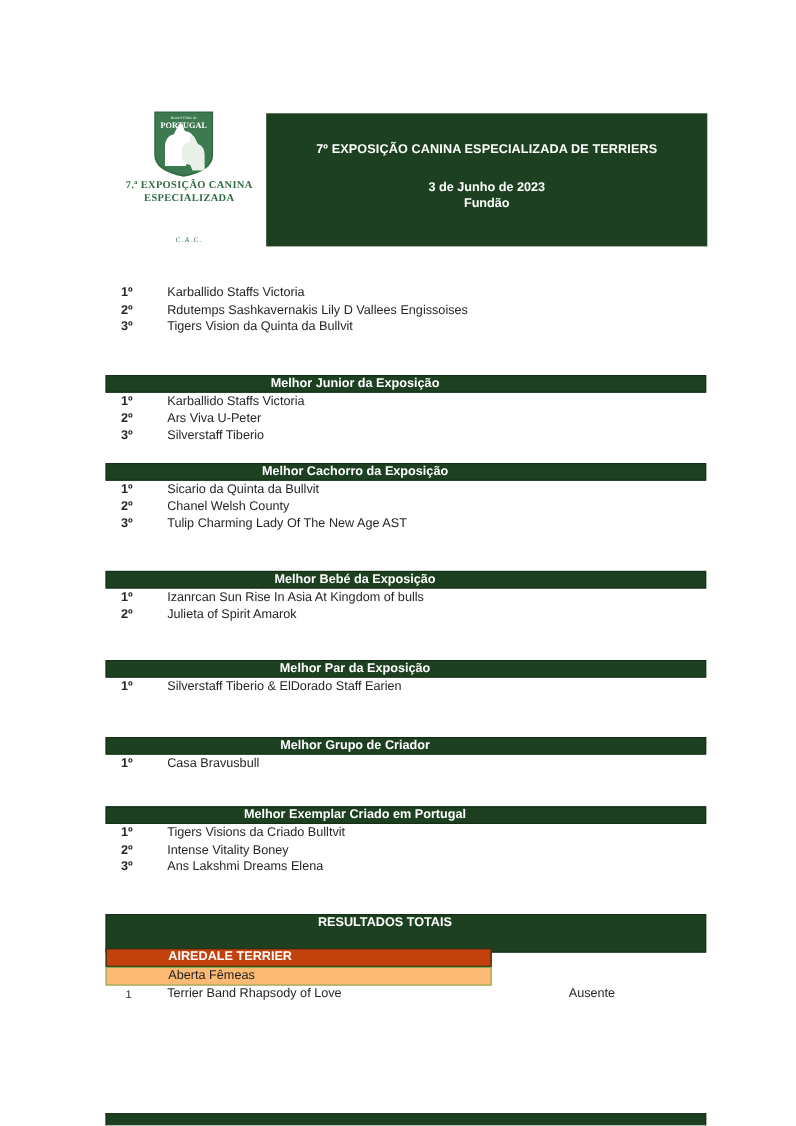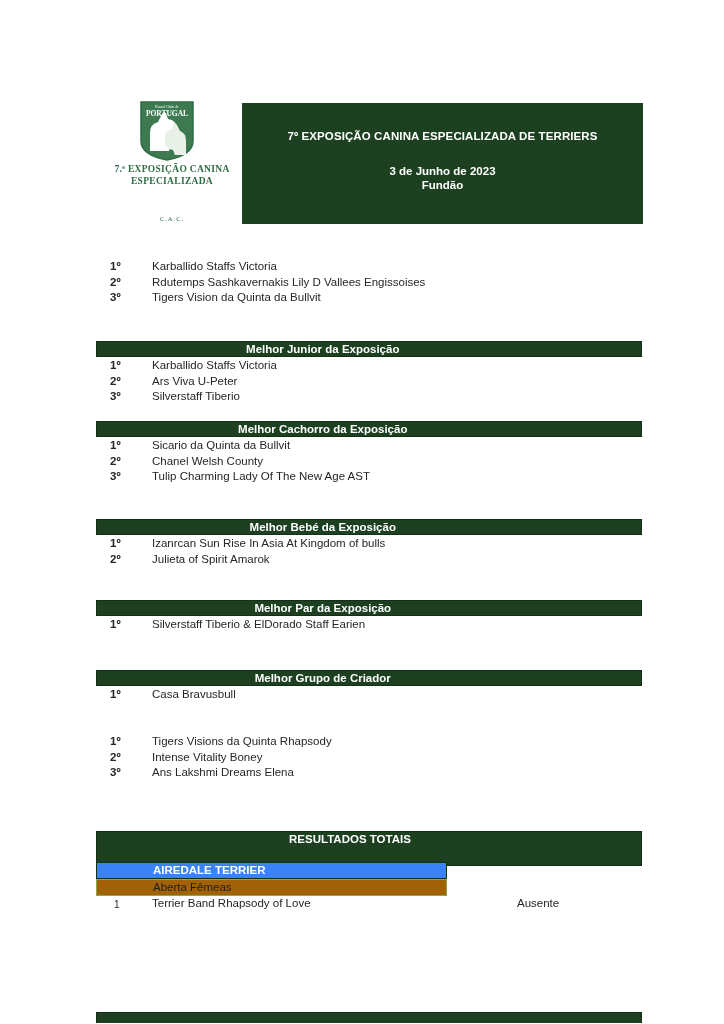--- a/index.html
+++ b/index.html
@@ -47,24 +47,24 @@
   .row { position:relative; height:15.5px; }
   .rank { position:absolute; left:14px; top:0; font-size:11.5px; font-weight:bold; }
   .dog  { position:absolute; left:56px; top:0; font-size:11.5px; white-space:nowrap; }
 
   
   .res-bar { position:absolute; left:96px; top:831px; width:546px; height:35px;
     background:#1c4020; border:1px solid #142e17; }
   .res-bar .res-title { display:block; width:93%; text-align:center; color:#fff;
     font-size:11.5px; font-weight:bold; line-height:15px; }
   .breed-bar { position:absolute; left:96px; top:862px; width:351px; height:17px;
-    background:#3b82f6; border:1px solid #142e17; color:#ffffff;
+    background:#c2410c; border:1px solid #142e17; color:#ffffff;
     font-size:11.5px; font-weight:600; line-height:15px; padding-left:56px; white-space:nowrap; }
   .class-bar { position:absolute; left:96px; top:879px; width:351px; height:17px;
-    background:#a16207; border:1px solid #8aa94f; color:#1f1f1f;
+    background:#fdba74; border:1px solid #8aa94f; color:#1f1f1f;
     font-size:11.5px; line-height:15px; padding-left:56px; white-space:nowrap; }
   .result-row { position:absolute; left:96px; top:897px; width:546px; height:15.5px; }
   .result-row .num { position:absolute; left:18px; top:2px; font-size:10px; }
   .result-row .dog { left:56px; }
   .result-row .status { position:absolute; left:421px; top:0; font-size:11.5px; }
 
   .clipped-bar { position:absolute; left:96px; top:1012px; width:546px; height:11px;
     background:#1c4020; border:1px solid #142e17; border-bottom:none; }
 </style>
 </head>
@@ -180,24 +180,27 @@
     </div>
     <div class="rows">
       <div class="row">
         <span class="rank">1º</span>
         <span class="dog">Casa Bravusbull</span>
       </div>
     </div>
   </div>
 
   <div class="section" style="top:733px">
-    <div class="rows">
-      <div class="row">
-        <span class="rank">1º</span>
-        <span class="dog">Tigers Visions da Quinta Rhapsody</span>
+    <div class="bar">
+      <span class="bar-title">Melhor Exemplar Criado em Portugal</span>
+    </div>
+    <div class="rows">
+      <div class="row">
+        <span class="rank">1º</span>
+        <span class="dog">Tigers Visions da Criado Bulltvit</span>
       </div>
       <div class="row">
         <span class="rank">2º</span>
         <span class="dog">Intense Vitality Boney</span>
       </div>
       <div class="row">
         <span class="rank">3º</span>
         <span class="dog">Ans Lakshmi Dreams Elena</span>
       </div>
     </div>

